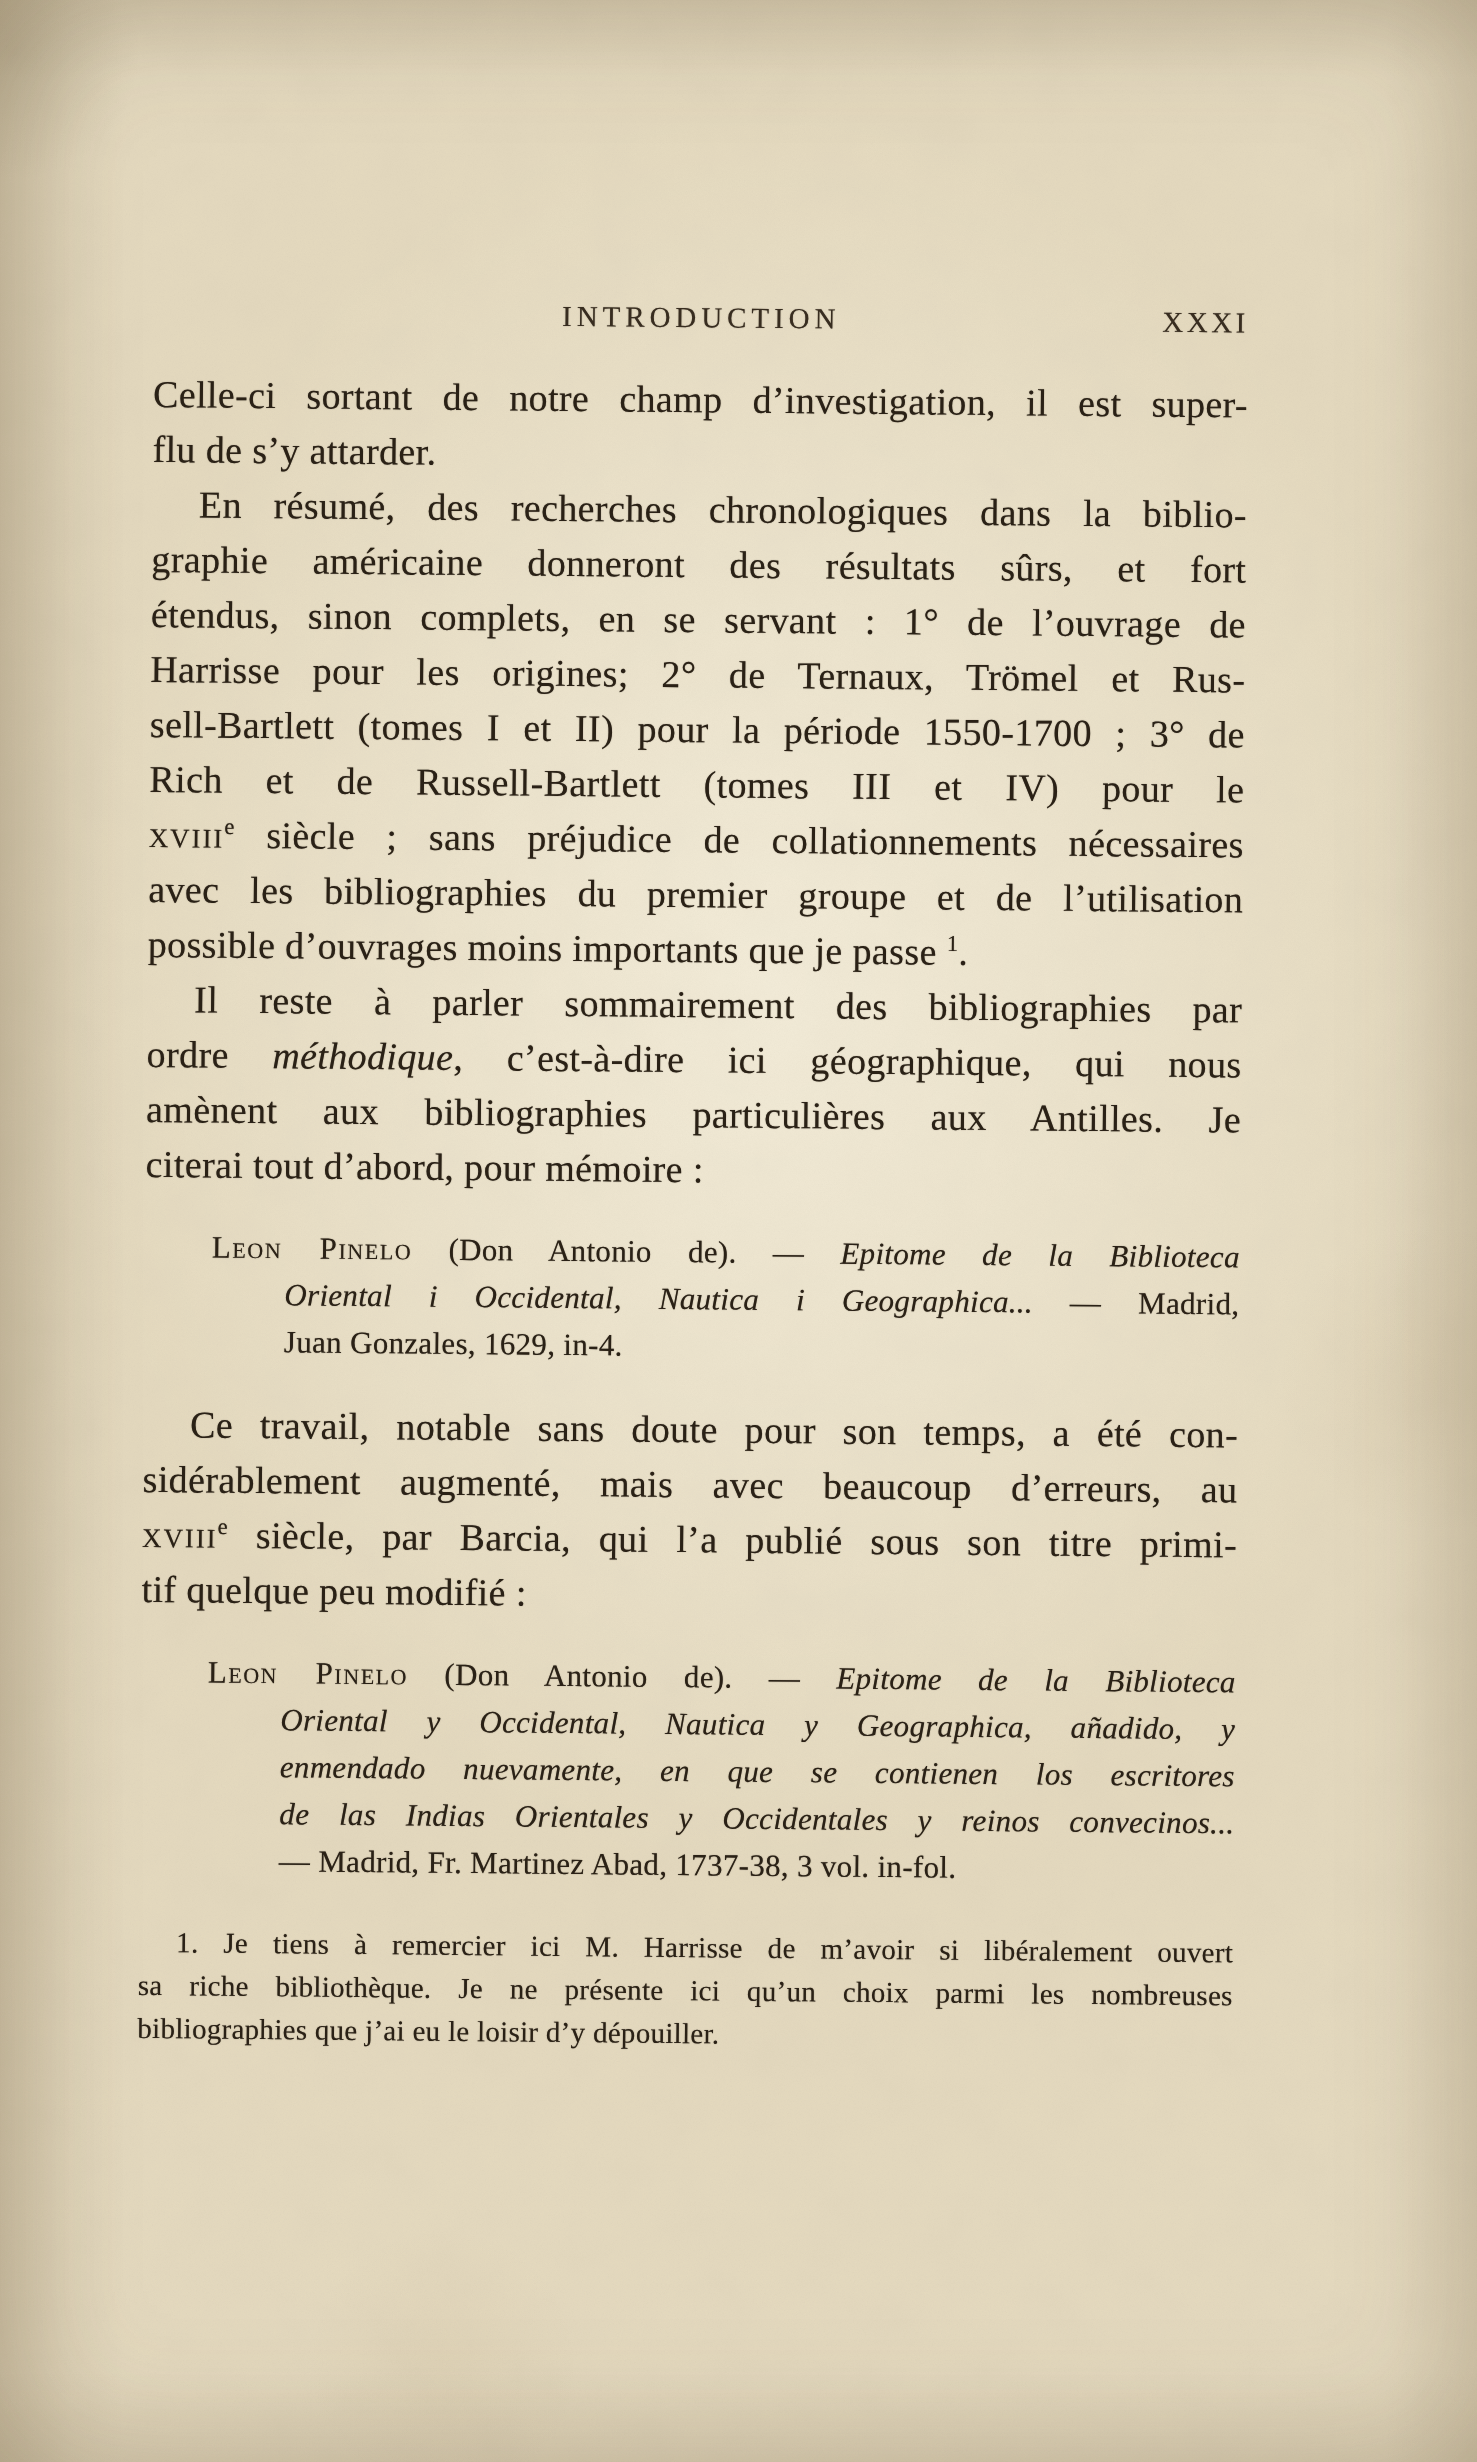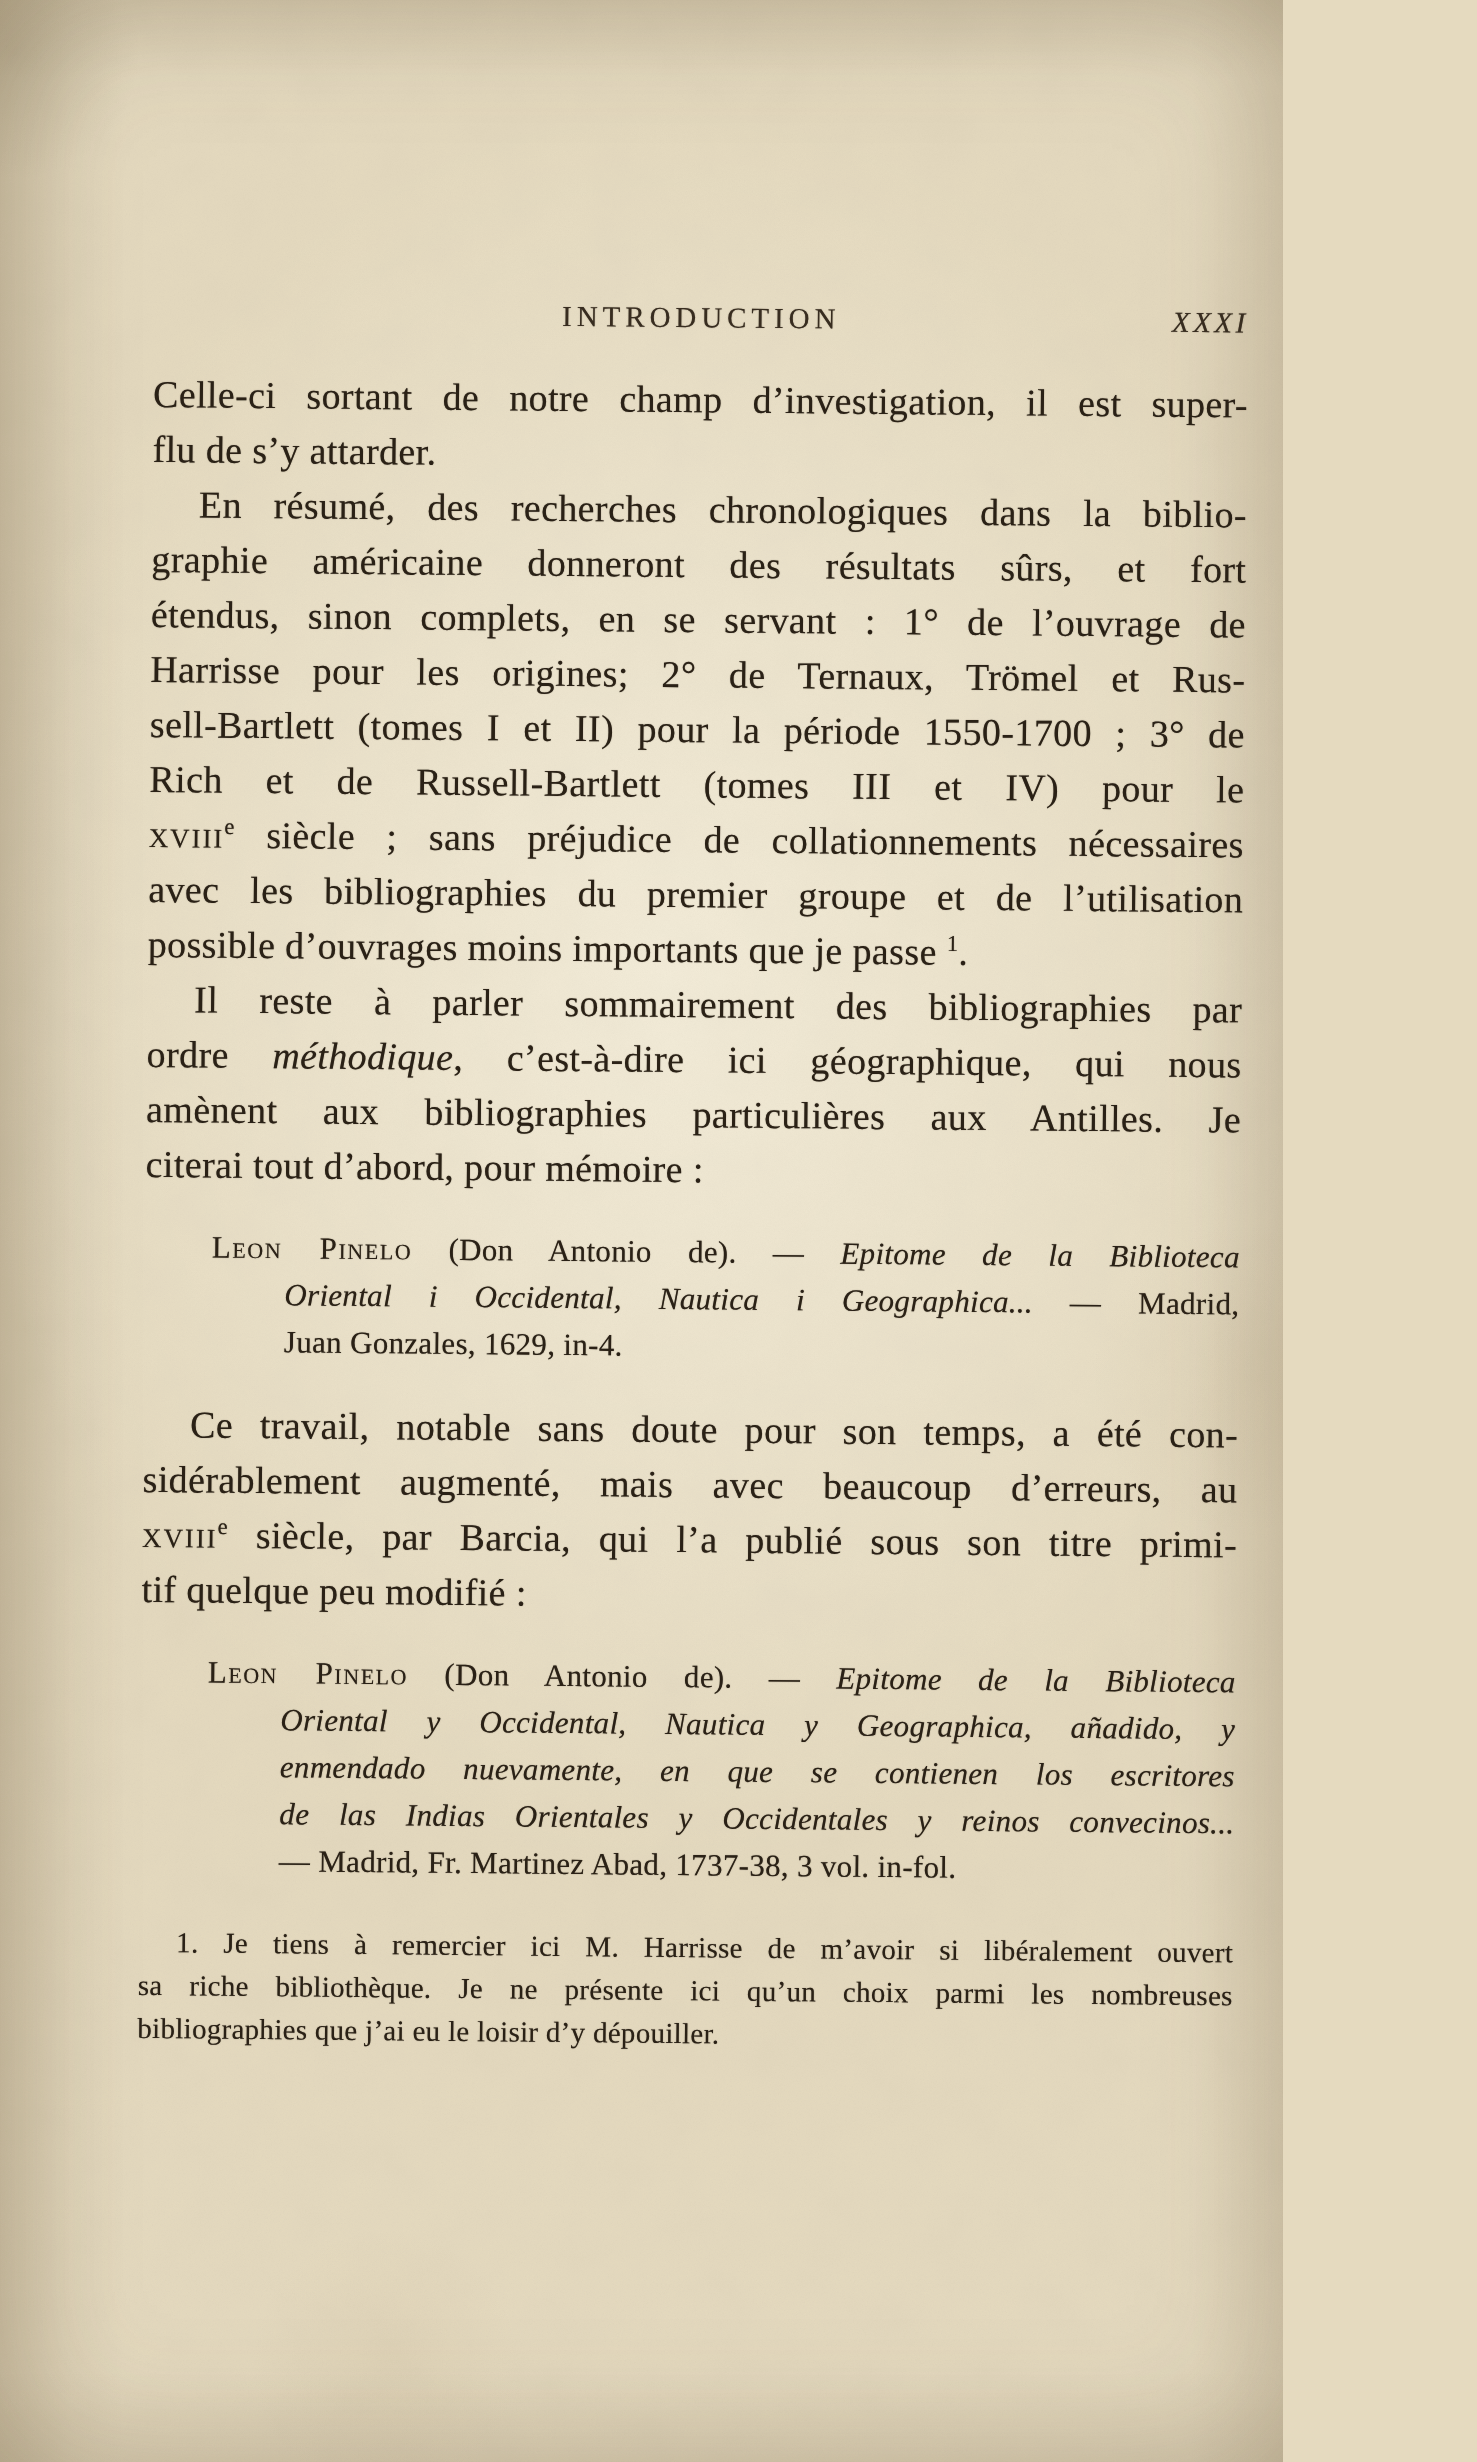--- a/index.html
+++ b/index.html
@@ -2,21 +2,21 @@
 <html style="--paper: #e5dabf; --ink: #2a2116;font-size:10.4px"><head>
 <meta charset="utf-8">
 <style>
   html, body {
     margin: 0;
     padding: 0;
     background: #e5dabf;
   }
   .page {
     position: relative;
-    width: 1283px;
+    width: 1477px;
     height: 2462px;
     overflow: hidden;
     background:
       radial-gradient(ellipse 977px 1238px at 52% 40%, rgba(255,251,238,0.55), rgba(255,251,238,0) 72%),
       radial-gradient(circle 182px at 13px 52px, rgba(100,88,60,0.16), rgba(100,88,60,0) 70%),
       radial-gradient(circle 222px at 97% 56%, rgba(150,122,80,0.07), rgba(150,122,80,0) 70%),
       radial-gradient(circle 195px at 30% 96%, rgba(150,122,80,0.06), rgba(150,122,80,0) 70%),
       linear-gradient(90deg, rgba(125,104,70,0.20), rgba(125,104,70,0.05) 72px, rgba(125,104,70,0) 124px),
       linear-gradient(270deg, rgba(125,104,70,0.10), rgba(125,104,70,0) 91px),
       linear-gradient(180deg, rgba(118,98,66,0.12), rgba(118,98,66,0) 78px),
@@ -57,21 +57,20 @@
   .running-title {
     position: absolute;
     left: 50%;
     transform: translateX(-50%);
     letter-spacing: 0.17em;
   }
   .page-number {
     position: absolute;
     right: 0;
     letter-spacing: 0.12em;
-    font-style: italic;
   }
   #blocks { margin-top: 38px; }
   .block { margin: 0; }
   .body     { font-size: 38px; line-height: 55px; }
   .cite     { font-size: 31px; line-height: 47px; margin-top: 31px; margin-bottom: 33px; }
   .footnote { font-size: 29px; line-height: 43px; margin-top: 38px; }
   .line {
     text-align: justify;
     text-align-last: justify;
     letter-spacing: 0.01em;

